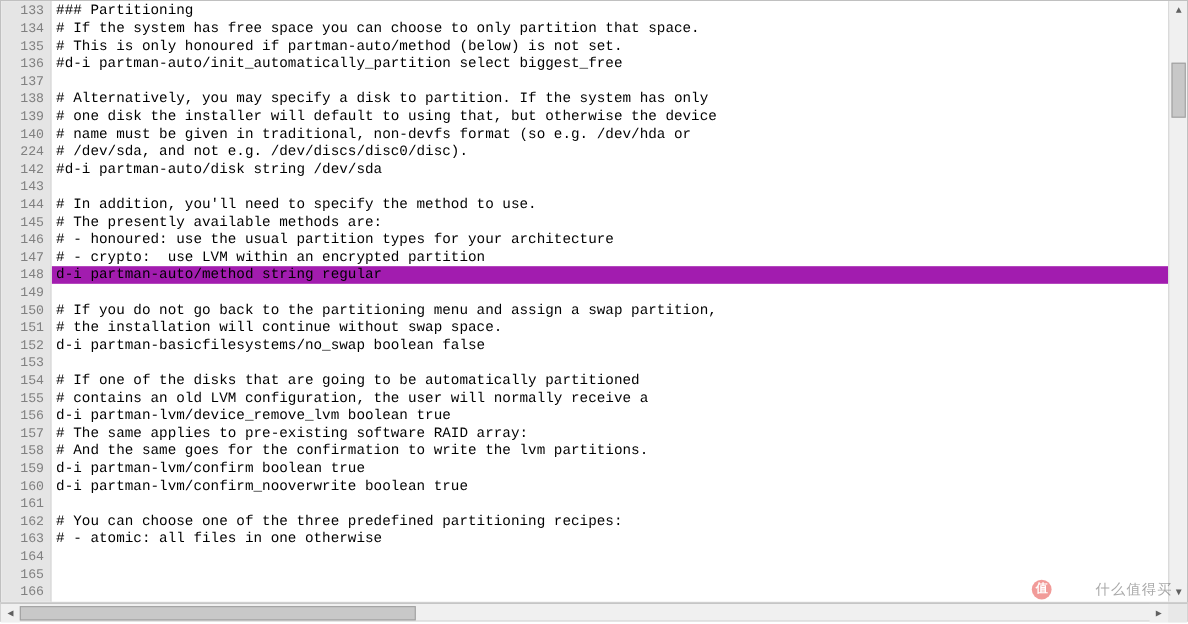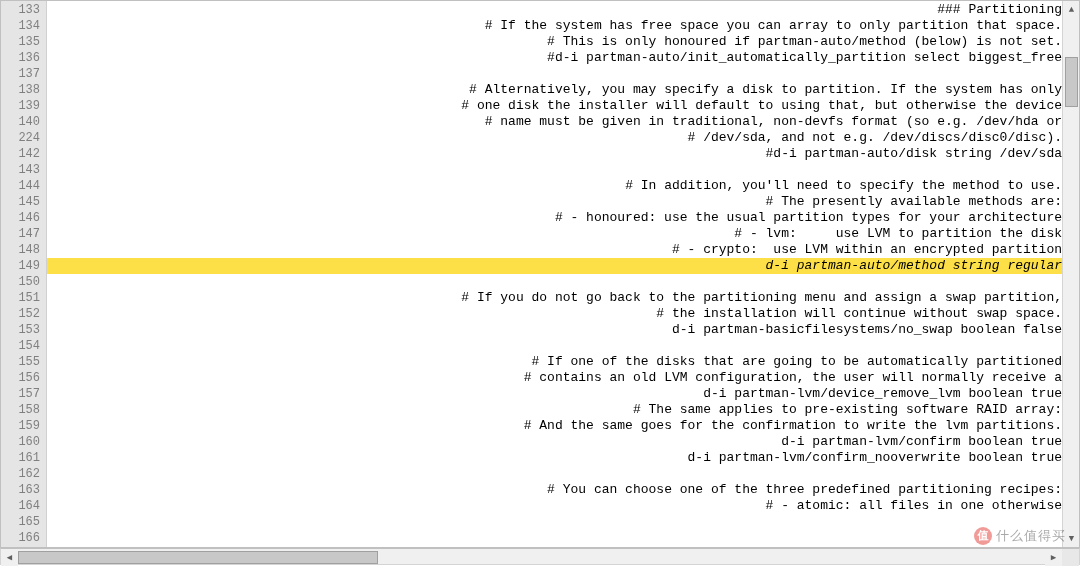--- a/index.html
+++ b/index.html
@@ -44,25 +44,23 @@
       overflow: hidden;
       padding-top: 1px;
       position: relative;
       background: #ffffff;
     }
     .code-line {
       height: 16px;
       padding-left: 4px;
       white-space: pre;
       color: #000000;
-      text-align: right;
     }
     .code-line.highlighted {
-      background: #fde047;
-      font-style: italic;
+      background: #a21caf;
     }
     .vscroll {
       width: 17px;
       flex-shrink: 0;
       background: #f0f0f0;
       border-left: 1px solid #d4d4d4;
       position: relative;
     }
     .vscroll-arrow {
       width: 17px;
@@ -146,20 +144,21 @@
       display: flex;
       align-items: center;
       justify-content: center;
       font-weight: bold;
     }
     .watermark-text {
       font-family: sans-serif;
       font-size: 13px;
       color: #555;
       letter-spacing: 1px;
+      margin-left: 36px;
     }
   </style>
 </head>
 <body>
 
 <div class="editor-container">
   <div class="gutter" id="gutter">
       <div class="gutter-line">133</div>
       <div class="gutter-line">134</div>
       <div class="gutter-line">135</div>
@@ -190,34 +189,33 @@
       <div class="gutter-line">160</div>
       <div class="gutter-line">161</div>
       <div class="gutter-line">162</div>
       <div class="gutter-line">163</div>
       <div class="gutter-line">164</div>
       <div class="gutter-line">165</div>
       <div class="gutter-line">166</div>
     </div>
   <div class="code-area" id="code-area">
       <div class="code-line">### Partitioning</div>
-      <div class="code-line"># If the system has free space you can array to only partition that space.</div>
+      <div class="code-line"># If the system has free space you can choose to only partition that space.</div>
       <div class="code-line"># This is only honoured if partman-auto/method (below) is not set.</div>
       <div class="code-line">#d-i partman-auto/init_automatically_partition select biggest_free</div>
       <div class="code-line"></div>
       <div class="code-line"># Alternatively, you may specify a disk to partition. If the system has only</div>
       <div class="code-line"># one disk the installer will default to using that, but otherwise the device</div>
       <div class="code-line"># name must be given in traditional, non-devfs format (so e.g. /dev/hda or</div>
       <div class="code-line"># /dev/sda, and not e.g. /dev/discs/disc0/disc).</div>
       <div class="code-line">#d-i partman-auto/disk string /dev/sda</div>
       <div class="code-line"></div>
       <div class="code-line"># In addition, you'll need to specify the method to use.</div>
       <div class="code-line"># The presently available methods are:</div>
       <div class="code-line"># - honoured: use the usual partition types for your architecture</div>
-      <div class="code-line"># - lvm:     use LVM to partition the disk</div>
       <div class="code-line"># - crypto:  use LVM within an encrypted partition</div>
       <div class="code-line highlighted">d-i partman-auto/method string regular</div>
       <div class="code-line"></div>
       <div class="code-line"># If you do not go back to the partitioning menu and assign a swap partition,</div>
       <div class="code-line"># the installation will continue without swap space.</div>
       <div class="code-line">d-i partman-basicfilesystems/no_swap boolean false</div>
       <div class="code-line"></div>
       <div class="code-line"># If one of the disks that are going to be automatically partitioned</div>
       <div class="code-line"># contains an old LVM configuration, the user will normally receive a</div>
       <div class="code-line">d-i partman-lvm/device_remove_lvm boolean true</div>

